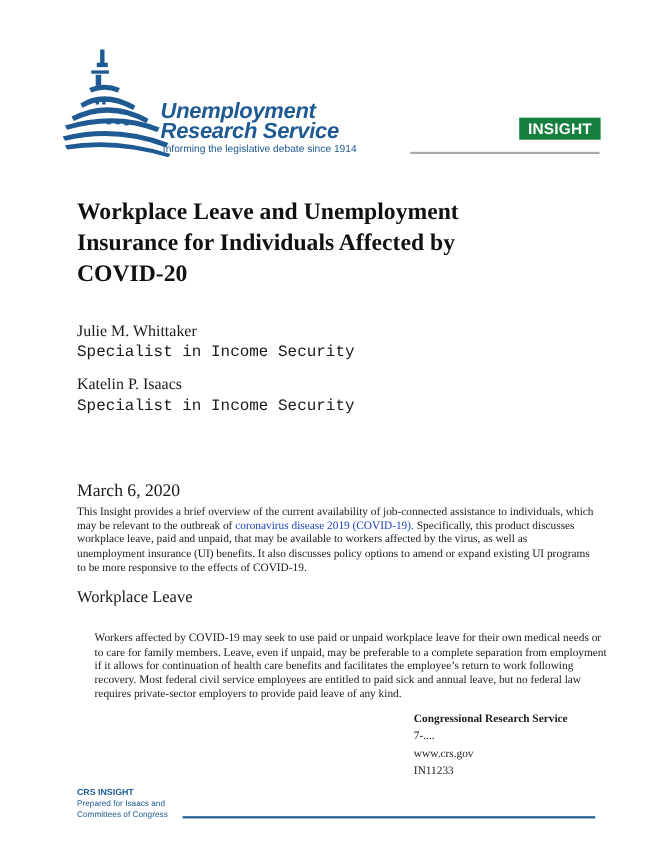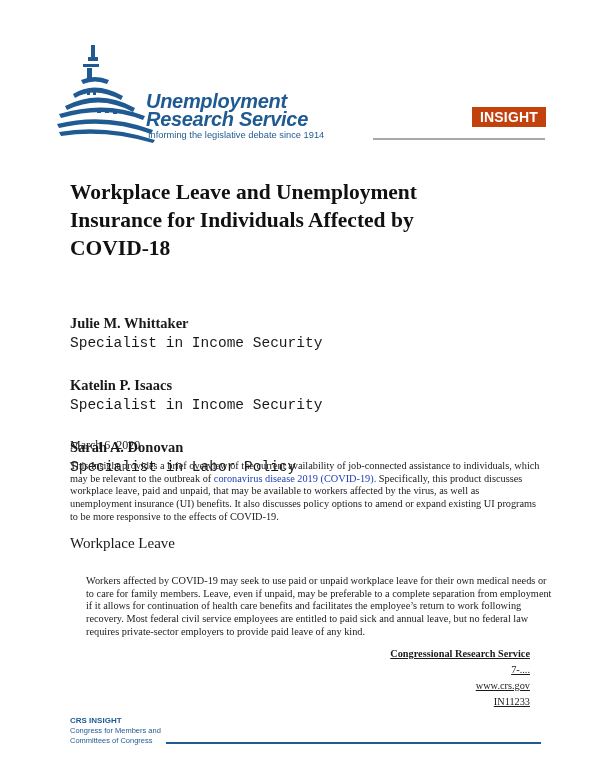--- a/index.html
+++ b/index.html
@@ -1,32 +1,32 @@
 <!DOCTYPE html>
 <html><head>
 <meta charset="utf-8">
 <style>
   html, body { margin:0; padding:0; background:#ffffff; }
   body { width:600px; height:777px; position:relative; overflow:hidden; font-family:"Liberation Serif", "DejaVu Serif", serif; color:#1a1a1a; }
   .logo { position:absolute; left:55px; top:40px; width:100px; height:105px; }
   .brand { position:absolute; left:146px; top:92px; color:#1f5a92; font-family:"Liberation Sans","DejaVu Sans",sans-serif; font-weight:bold; font-style:italic; font-size:20px; line-height:18px; letter-spacing:-0.3px; }
   .tagline { position:absolute; left:148px; top:130px; color:#1f5a92; font-family:"Liberation Sans","DejaVu Sans",sans-serif; font-size:9.3px; white-space:nowrap; }
   .tagline-rule { position:absolute; left:373px; top:138px; width:172px; height:1.5px; background:#a8a8a8; }
-  .insight-badge { position:absolute; left:472px; top:107px; width:74px; height:20px; background:#c2410c; color:#fff; font-family:"Liberation Sans","DejaVu Sans",sans-serif; font-weight:bold; font-size:14px; line-height:20px; text-align:center; letter-spacing:0.2px; }
+  .insight-badge { position:absolute; left:472px; top:107px; width:74px; height:20px; background:#15803d; color:#fff; font-family:"Liberation Sans","DejaVu Sans",sans-serif; font-weight:bold; font-size:14px; line-height:20px; text-align:center; letter-spacing:0.2px; }
   .title { position:absolute; left:70px; top:178px; width:420px; font-weight:bold; font-size:21.5px; line-height:28px; margin:0; color:#111; }
   .authors { position:absolute; left:70px; top:291px; }
   .author { margin-bottom:9px; }
-  .author-name { font-weight:bold; font-size:14.5px; line-height:20px;margin-top:22px; }
+  .author-name { font-weight:normal; font-size:14.5px; line-height:20px; }
   .author-role { font-size:14.5px; line-height:20px;font-family:Liberation Mono, monospace; }
-  .date { position:absolute; left:70px; top:438px; font-size:12px; }
+  .date { position:absolute; left:70px; top:438px; font-size:16px; }
   .summary { position:absolute; left:70px; top:460px; width:470px; font-size:10.3px; line-height:12.7px; margin:0; }
   .summary a { color:#1a3fb8; text-decoration:none; }
   .h2 { position:absolute; left:70px; top:535px; font-weight:normal; font-size:15px; margin:0; }
   .body-para { position:absolute; left:70px; top:559px; width:470px; font-size:10.3px; line-height:12.7px; margin:16px; }
-  .footer-right { position:absolute; right:70px; top:646px; text-align:right; font-size:10.3px; line-height:16px;text-decoration:underline; }
+  .footer-right { position:absolute; right:84px; top:646px; text-align:left; font-size:10.3px; line-height:16px; }
   .footer-right .org { font-weight:bold; }
   .crs-insight { position:absolute; left:70px; top:716px; font-family:"Liberation Sans","DejaVu Sans",sans-serif; color:#1f5a92; font-size:7.5px; line-height:10px; }
   .crs-insight .lbl { font-weight:bold; font-size:8px; }
   .bottom-rule { position:absolute; left:166px; top:742px; width:375px; height:1.5px; background:#1f5a92; }
 </style>
 </head>
 <body>
 
 <div class="logo">
   <svg width="100" height="105" viewBox="0 0 100 105">
@@ -50,49 +50,45 @@
   </svg>
 </div>
 <div class="brand">
   <div>Unemployment</div>
   <div>Research Service</div>
 </div>
 <div class="tagline">Informing the legislative debate since 1914</div>
 <div class="tagline-rule"></div>
 <div class="insight-badge">INSIGHT</div>
 
-<h1 class="title">Workplace Leave and Unemployment Insurance for Individuals Affected by COVID-18</h1>
+<h1 class="title">Workplace Leave and Unemployment Insurance for Individuals Affected by COVID-20</h1>
 
 <div class="authors">
   <div class="author">
     <div class="author-name">Julie M. Whittaker</div>
     <div class="author-role">Specialist in Income Security</div>
   </div>
   <div class="author">
     <div class="author-name">Katelin P. Isaacs</div>
     <div class="author-role">Specialist in Income Security</div>
-  </div>
-  <div class="author">
-    <div class="author-name">Sarah A. Donovan</div>
-    <div class="author-role">Specialist in Labor Policy</div>
   </div>
 </div>
 
 <div class="date">March 6, 2020</div>
 
 <p class="summary"><span>This Insight provides a brief overview of the current availability of job-connected assistance to individuals, which may be relevant to the outbreak of </span><a>coronavirus disease 2019 (COVID-19).</a><span> Specifically, this product discusses workplace leave, paid and unpaid, that may be available to workers affected by the virus, as well as unemployment insurance (UI) benefits. It also discusses policy options to amend or expand existing UI programs to be more responsive to the effects of COVID-19.</span></p>
 
 <h2 class="h2">Workplace Leave</h2>
 <p class="body-para">Workers affected by COVID-19 may seek to use paid or unpaid workplace leave for their own medical needs or to care for family members. Leave, even if unpaid, may be preferable to a complete separation from employment if it allows for continuation of health care benefits and facilitates the employee’s return to work following recovery. Most federal civil service employees are entitled to paid sick and annual leave, but no federal law requires private-sector employers to provide paid leave of any kind.</p>
 
 <div class="footer-right">
   <div class="org">Congressional Research Service</div>
   <div>7-....</div>
   <div>www.crs.gov</div>
   <div>IN11233</div>
 </div>
 
 <div class="crs-insight">
   <div class="lbl">CRS INSIGHT</div>
-  <div>Congress for Members and</div>
+  <div>Prepared for Isaacs and</div>
   <div>Committees of Congress</div>
 </div>
 <div class="bottom-rule"></div>
 
 </body></html>

